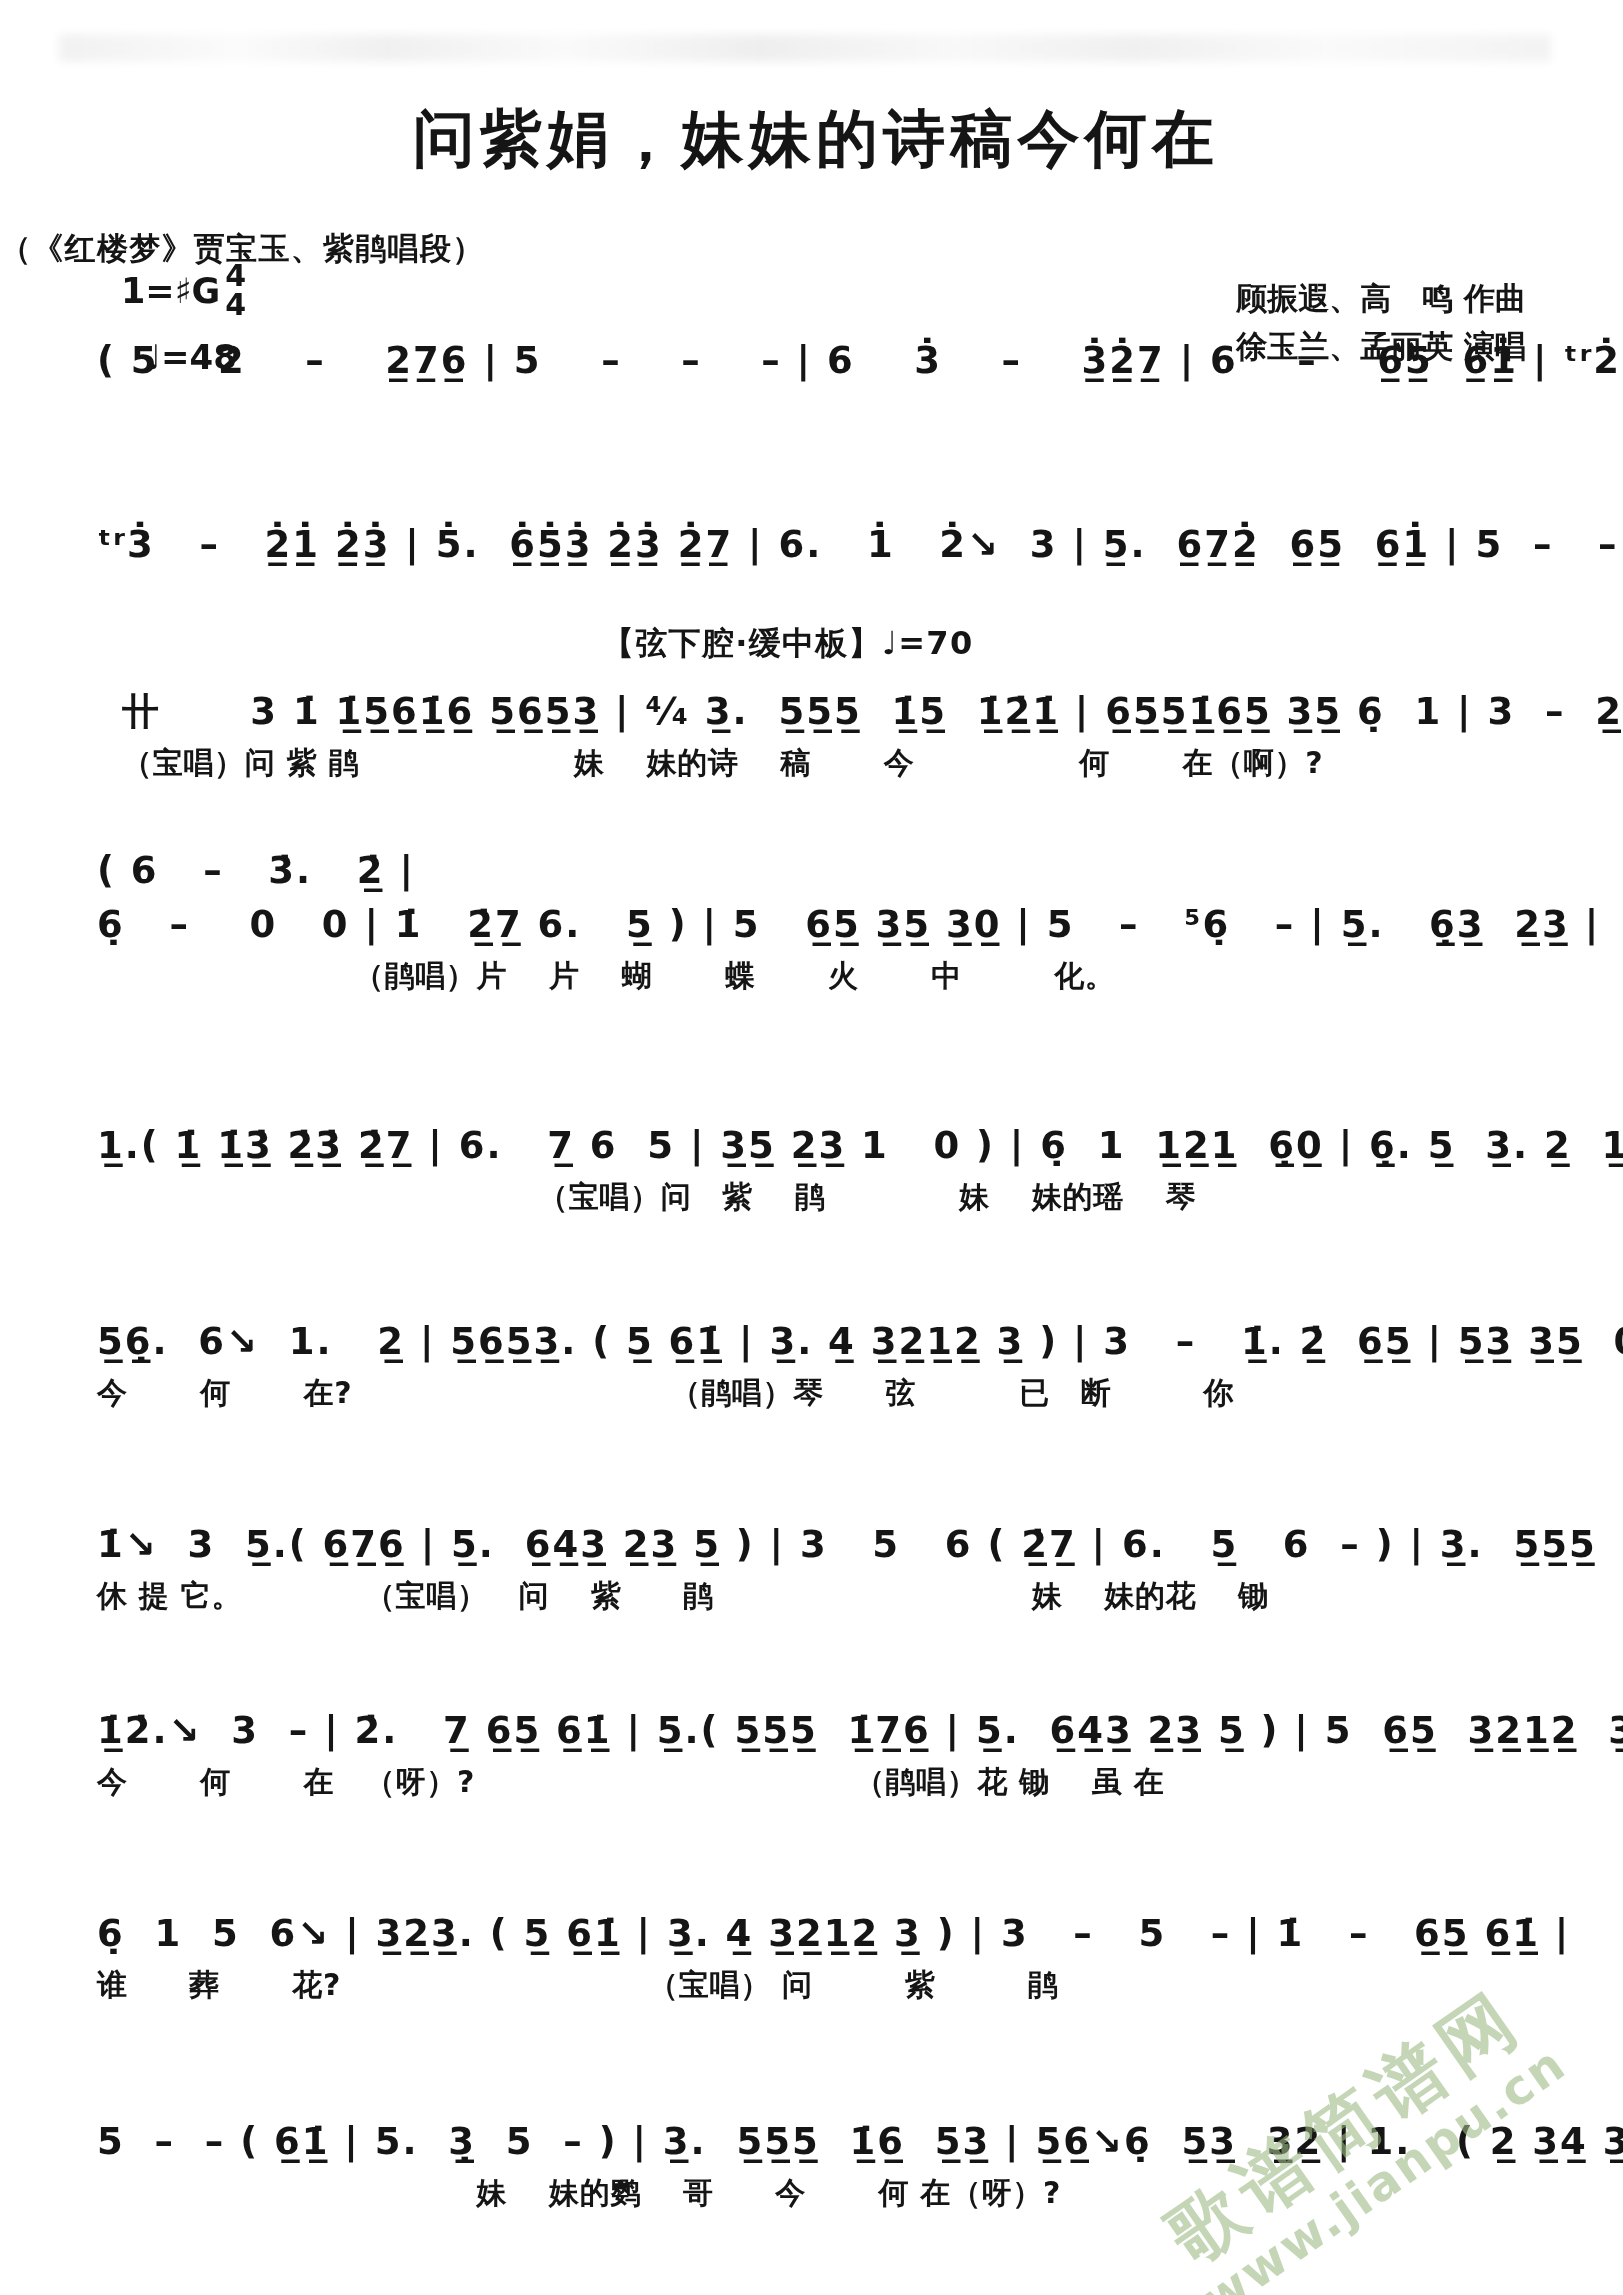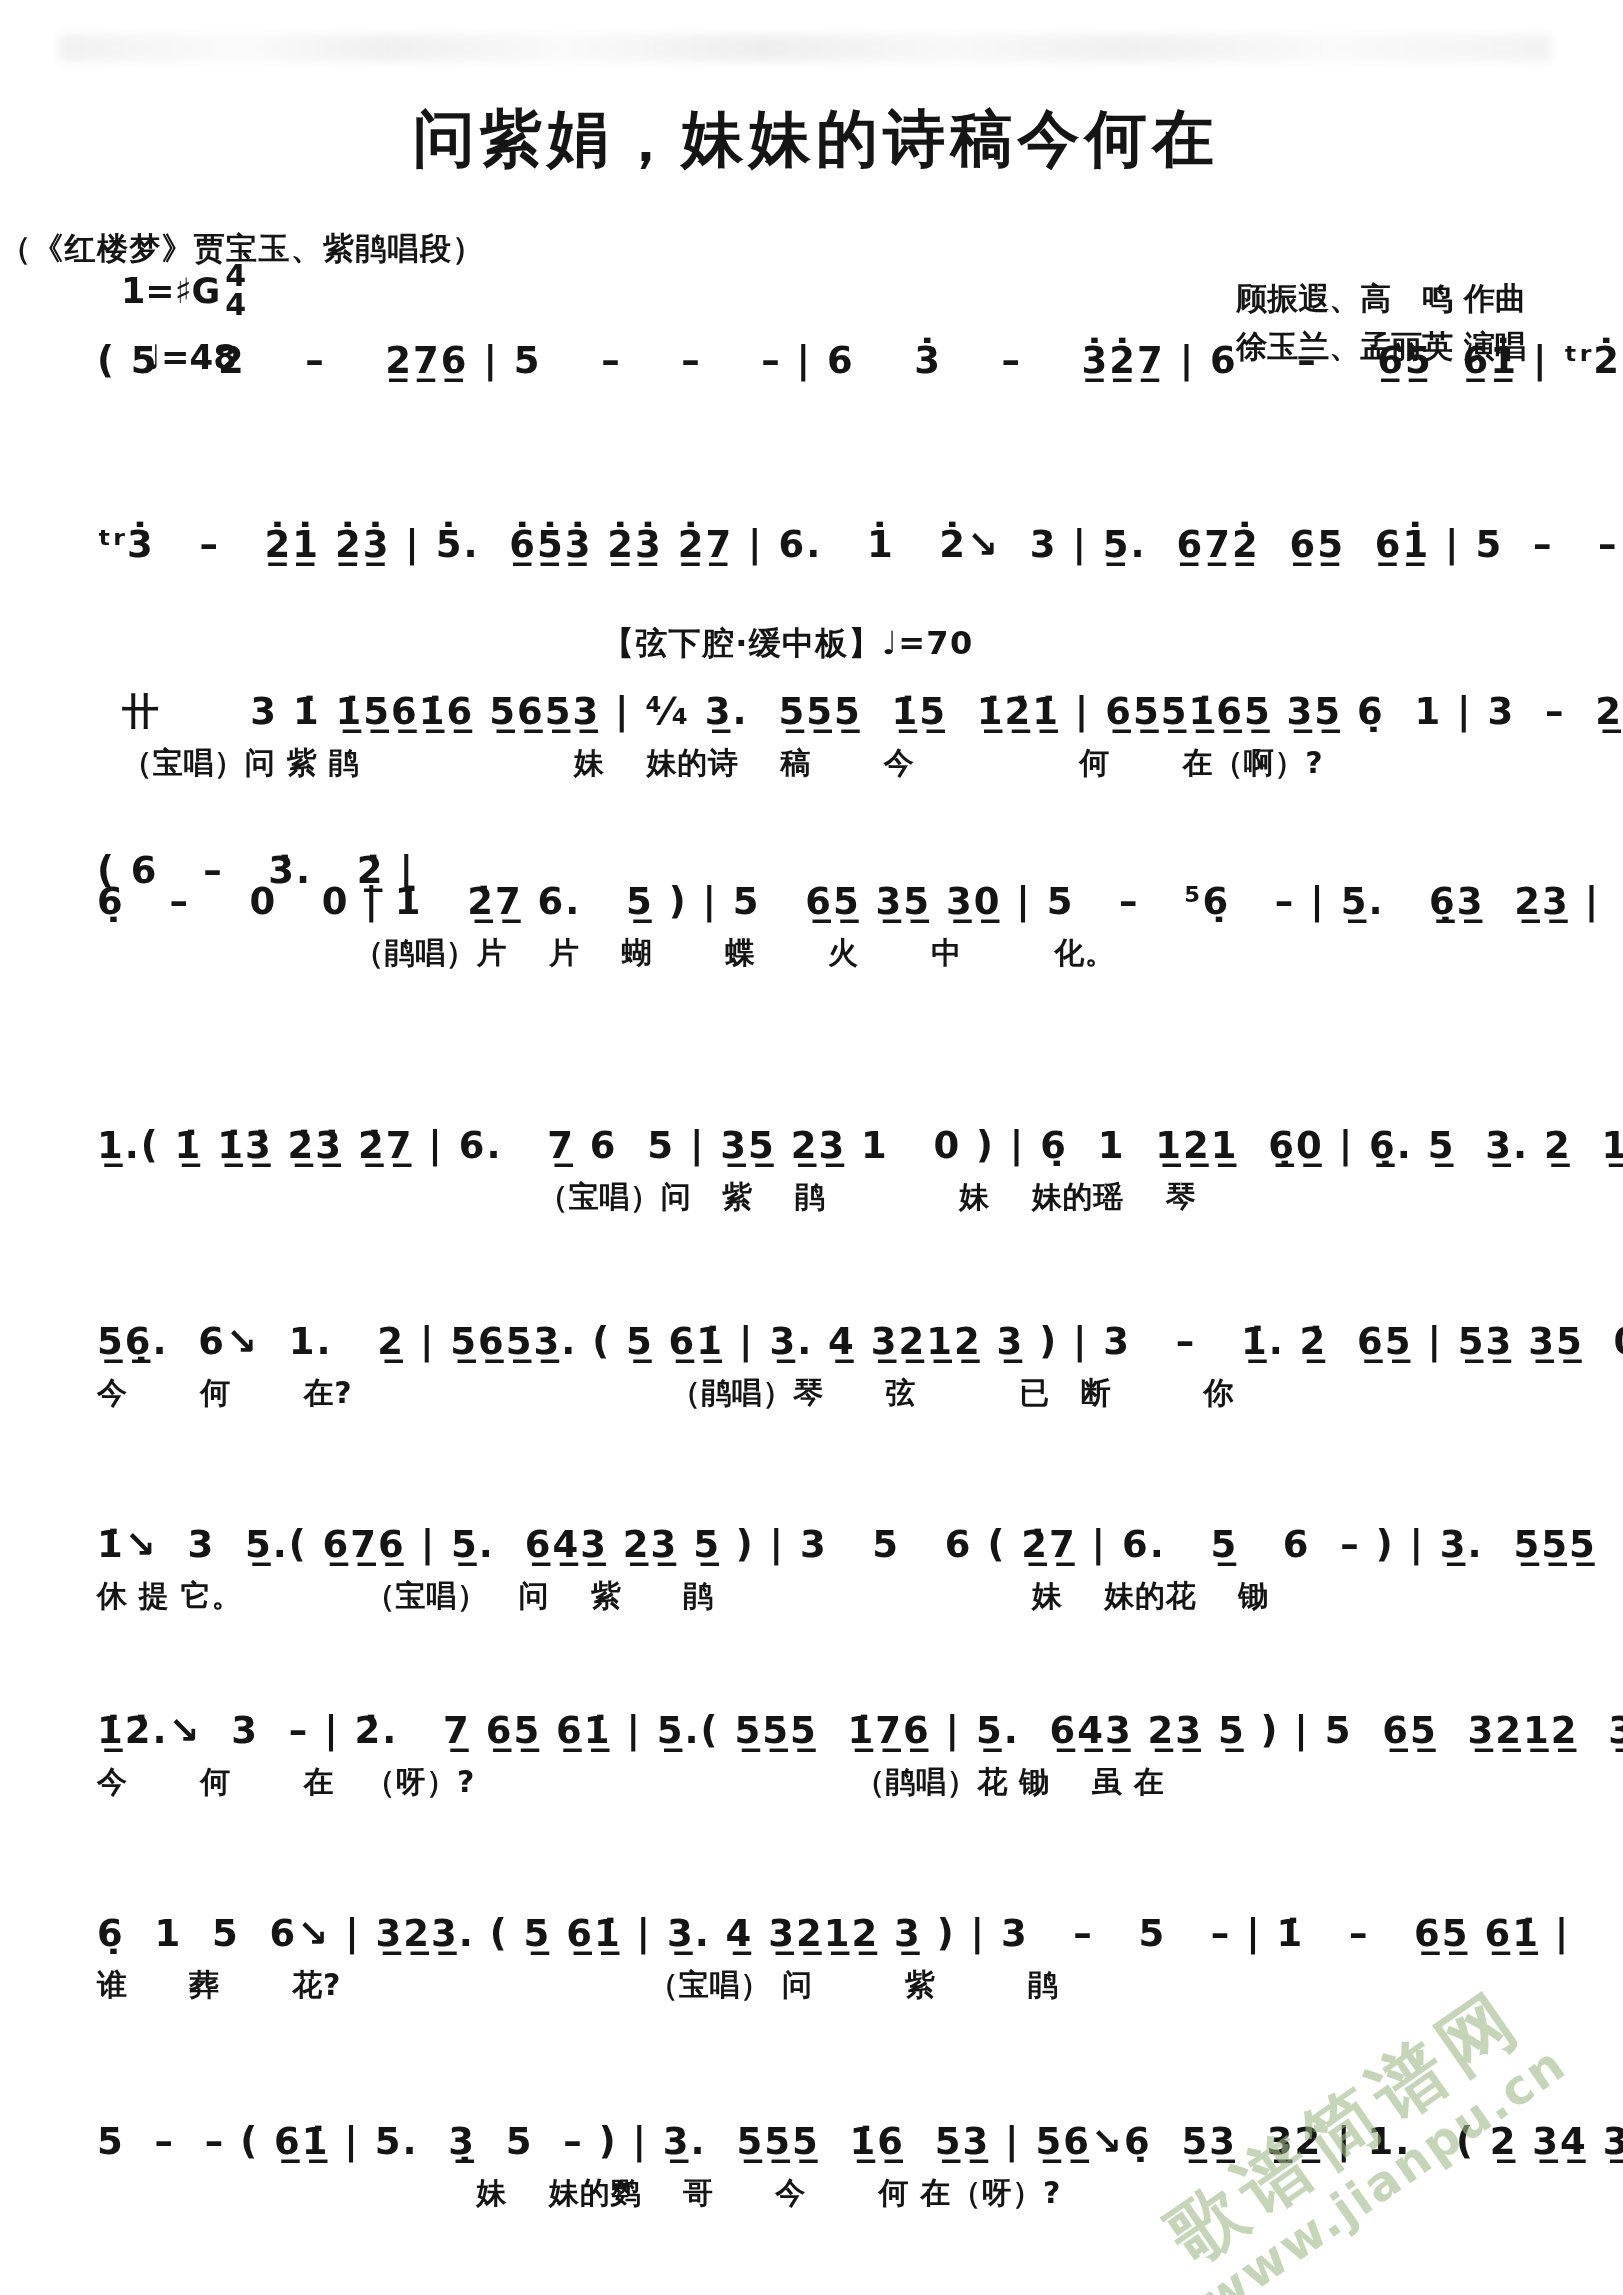--- a/index.html
+++ b/index.html
@@ -59,21 +59,21 @@
     white-space:pre;letter-spacing:2px;line-height:1.15;
   }
   .lyrics{
     font-size:30px;font-weight:600;
     white-space:pre;letter-spacing:0.7px;margin-top:9.2px;
   }
   #sys1{top:340px;}
   #sys2{top:524px;}
   #sys3{top:691px;left:122px;}
   #sys4{top:850px;}
-  #sys5{top:881px;}
+  #sys5{top:904px;}
   #sys6{top:1125px;}
   #sys7{top:1321px;}
   #sys8{top:1524px;}
   #sys9{top:1710px;}
   #sys10{top:1913px;}
   #sys11{top:2121px;}
   .wm{
     position:absolute;right:46px;bottom:79px;
     transform:rotate(-35deg);transform-origin:center;
     text-align:center;

